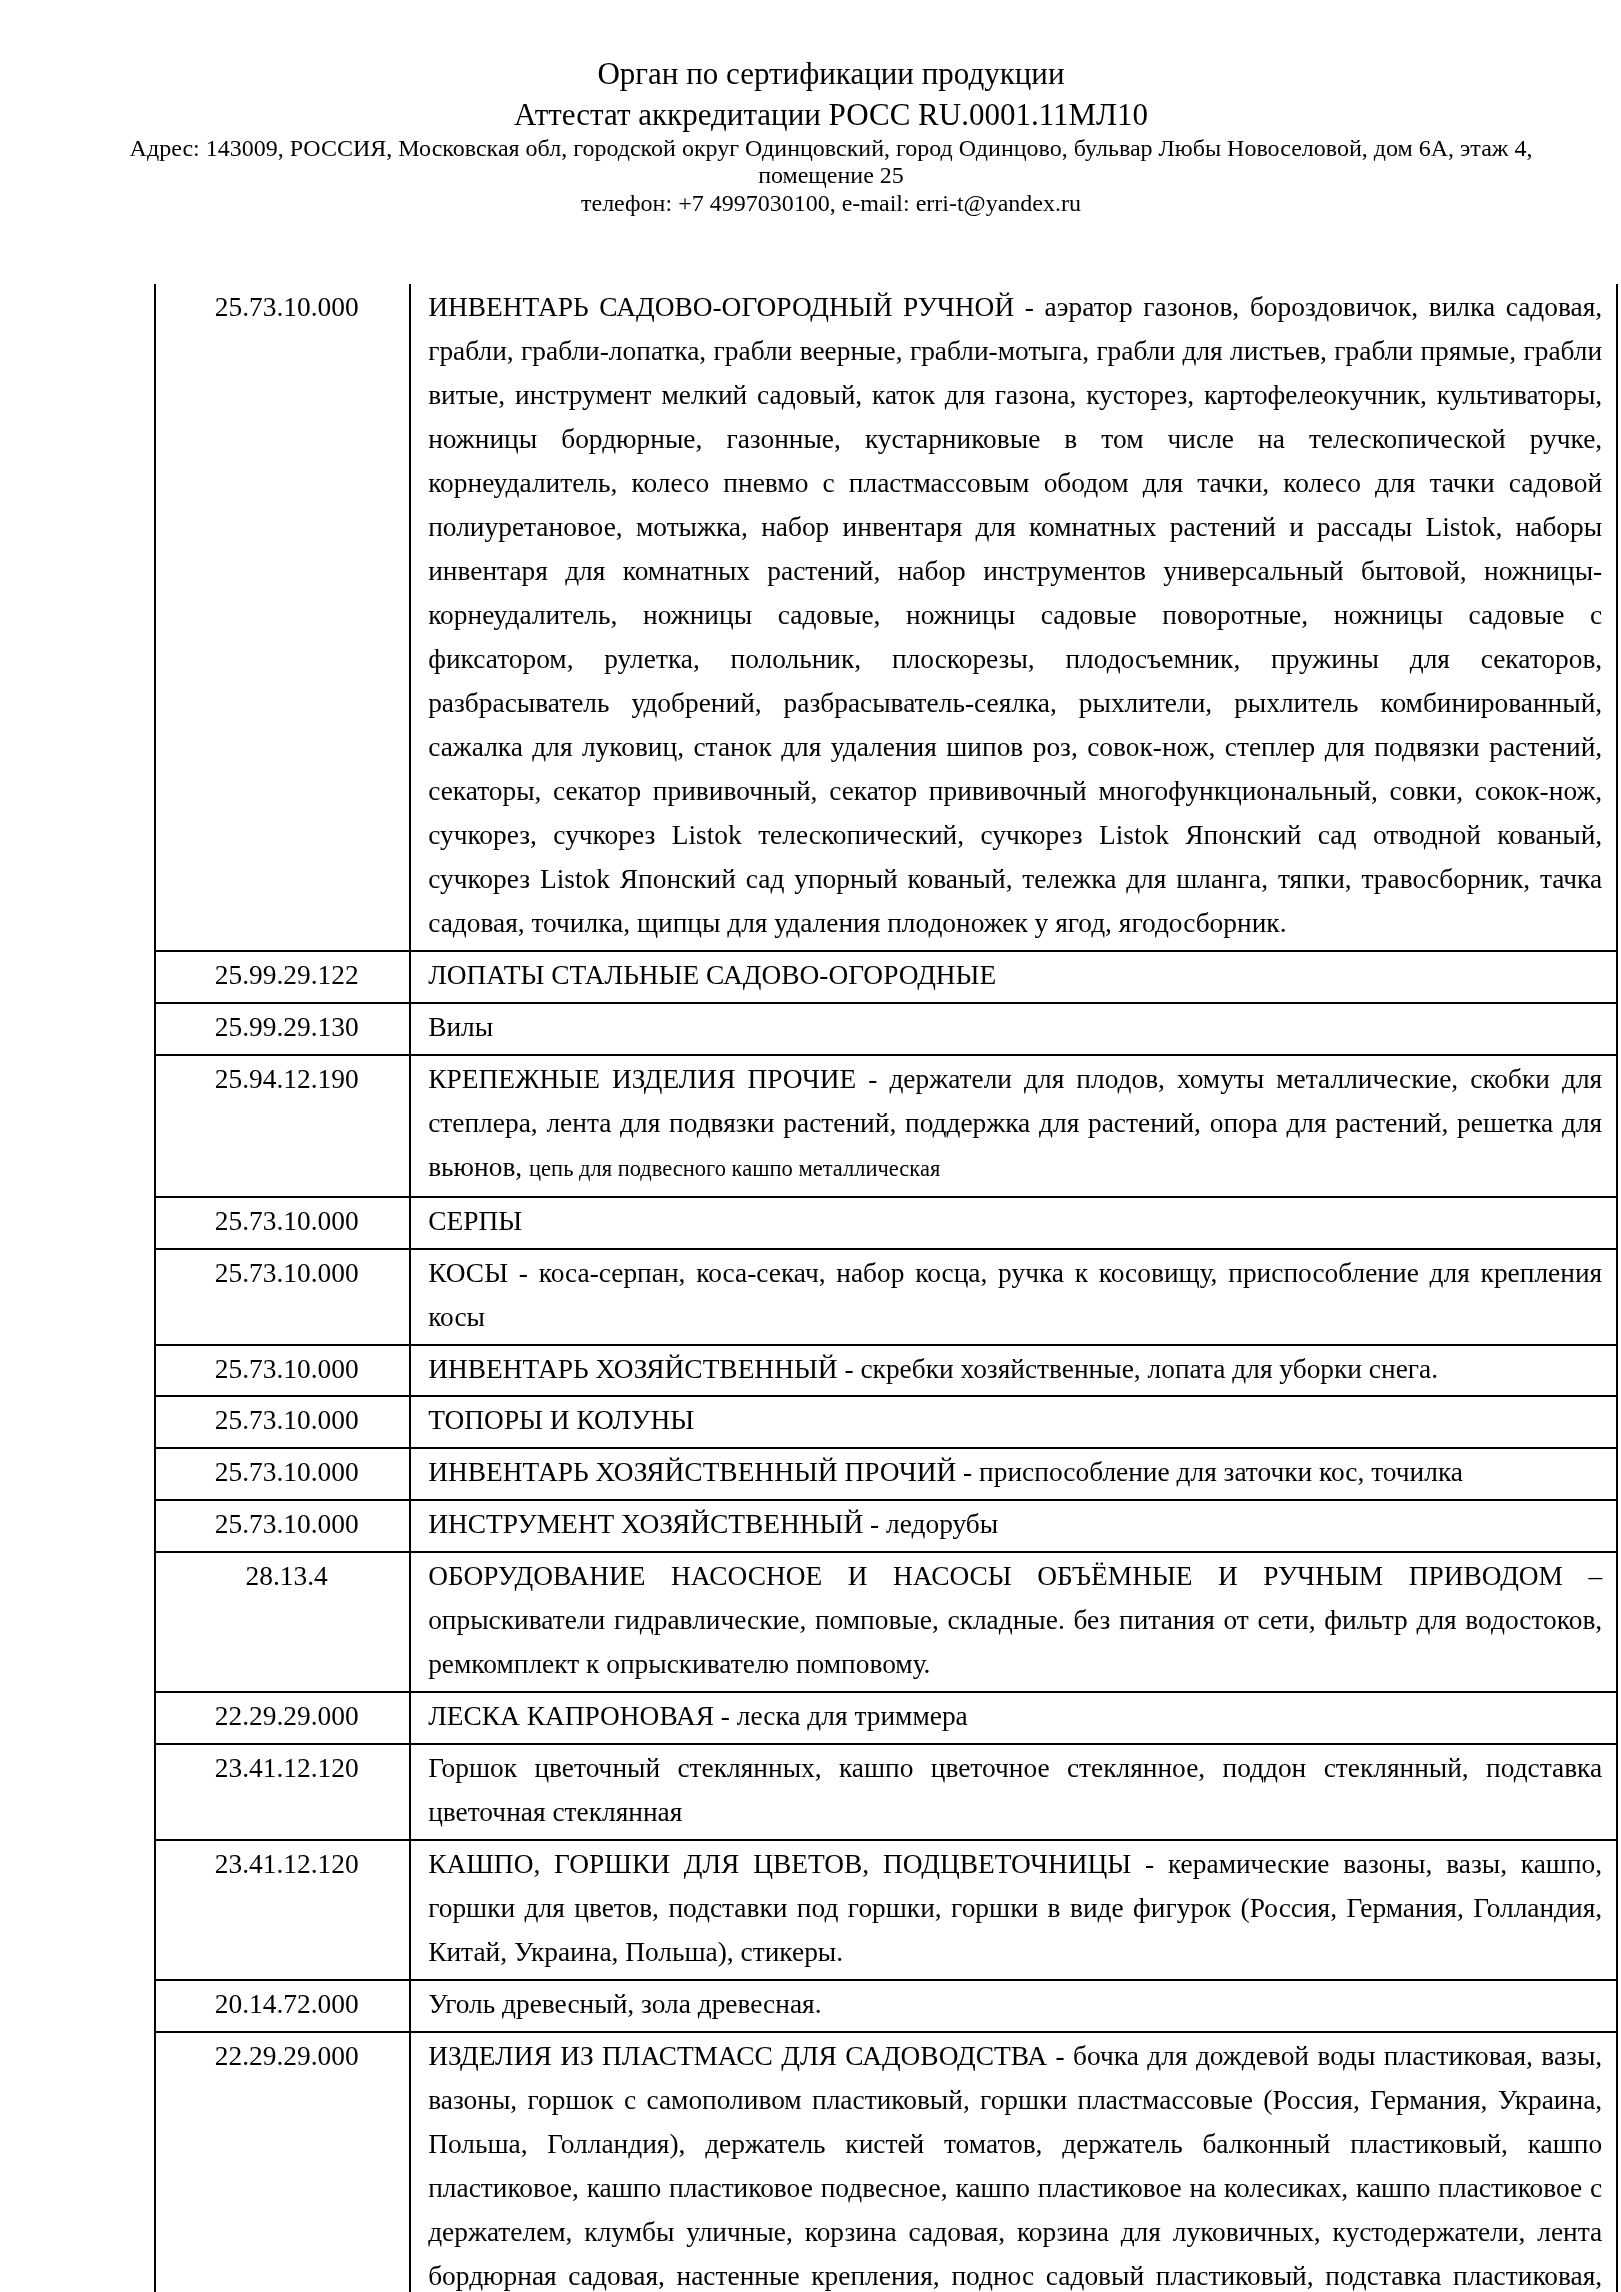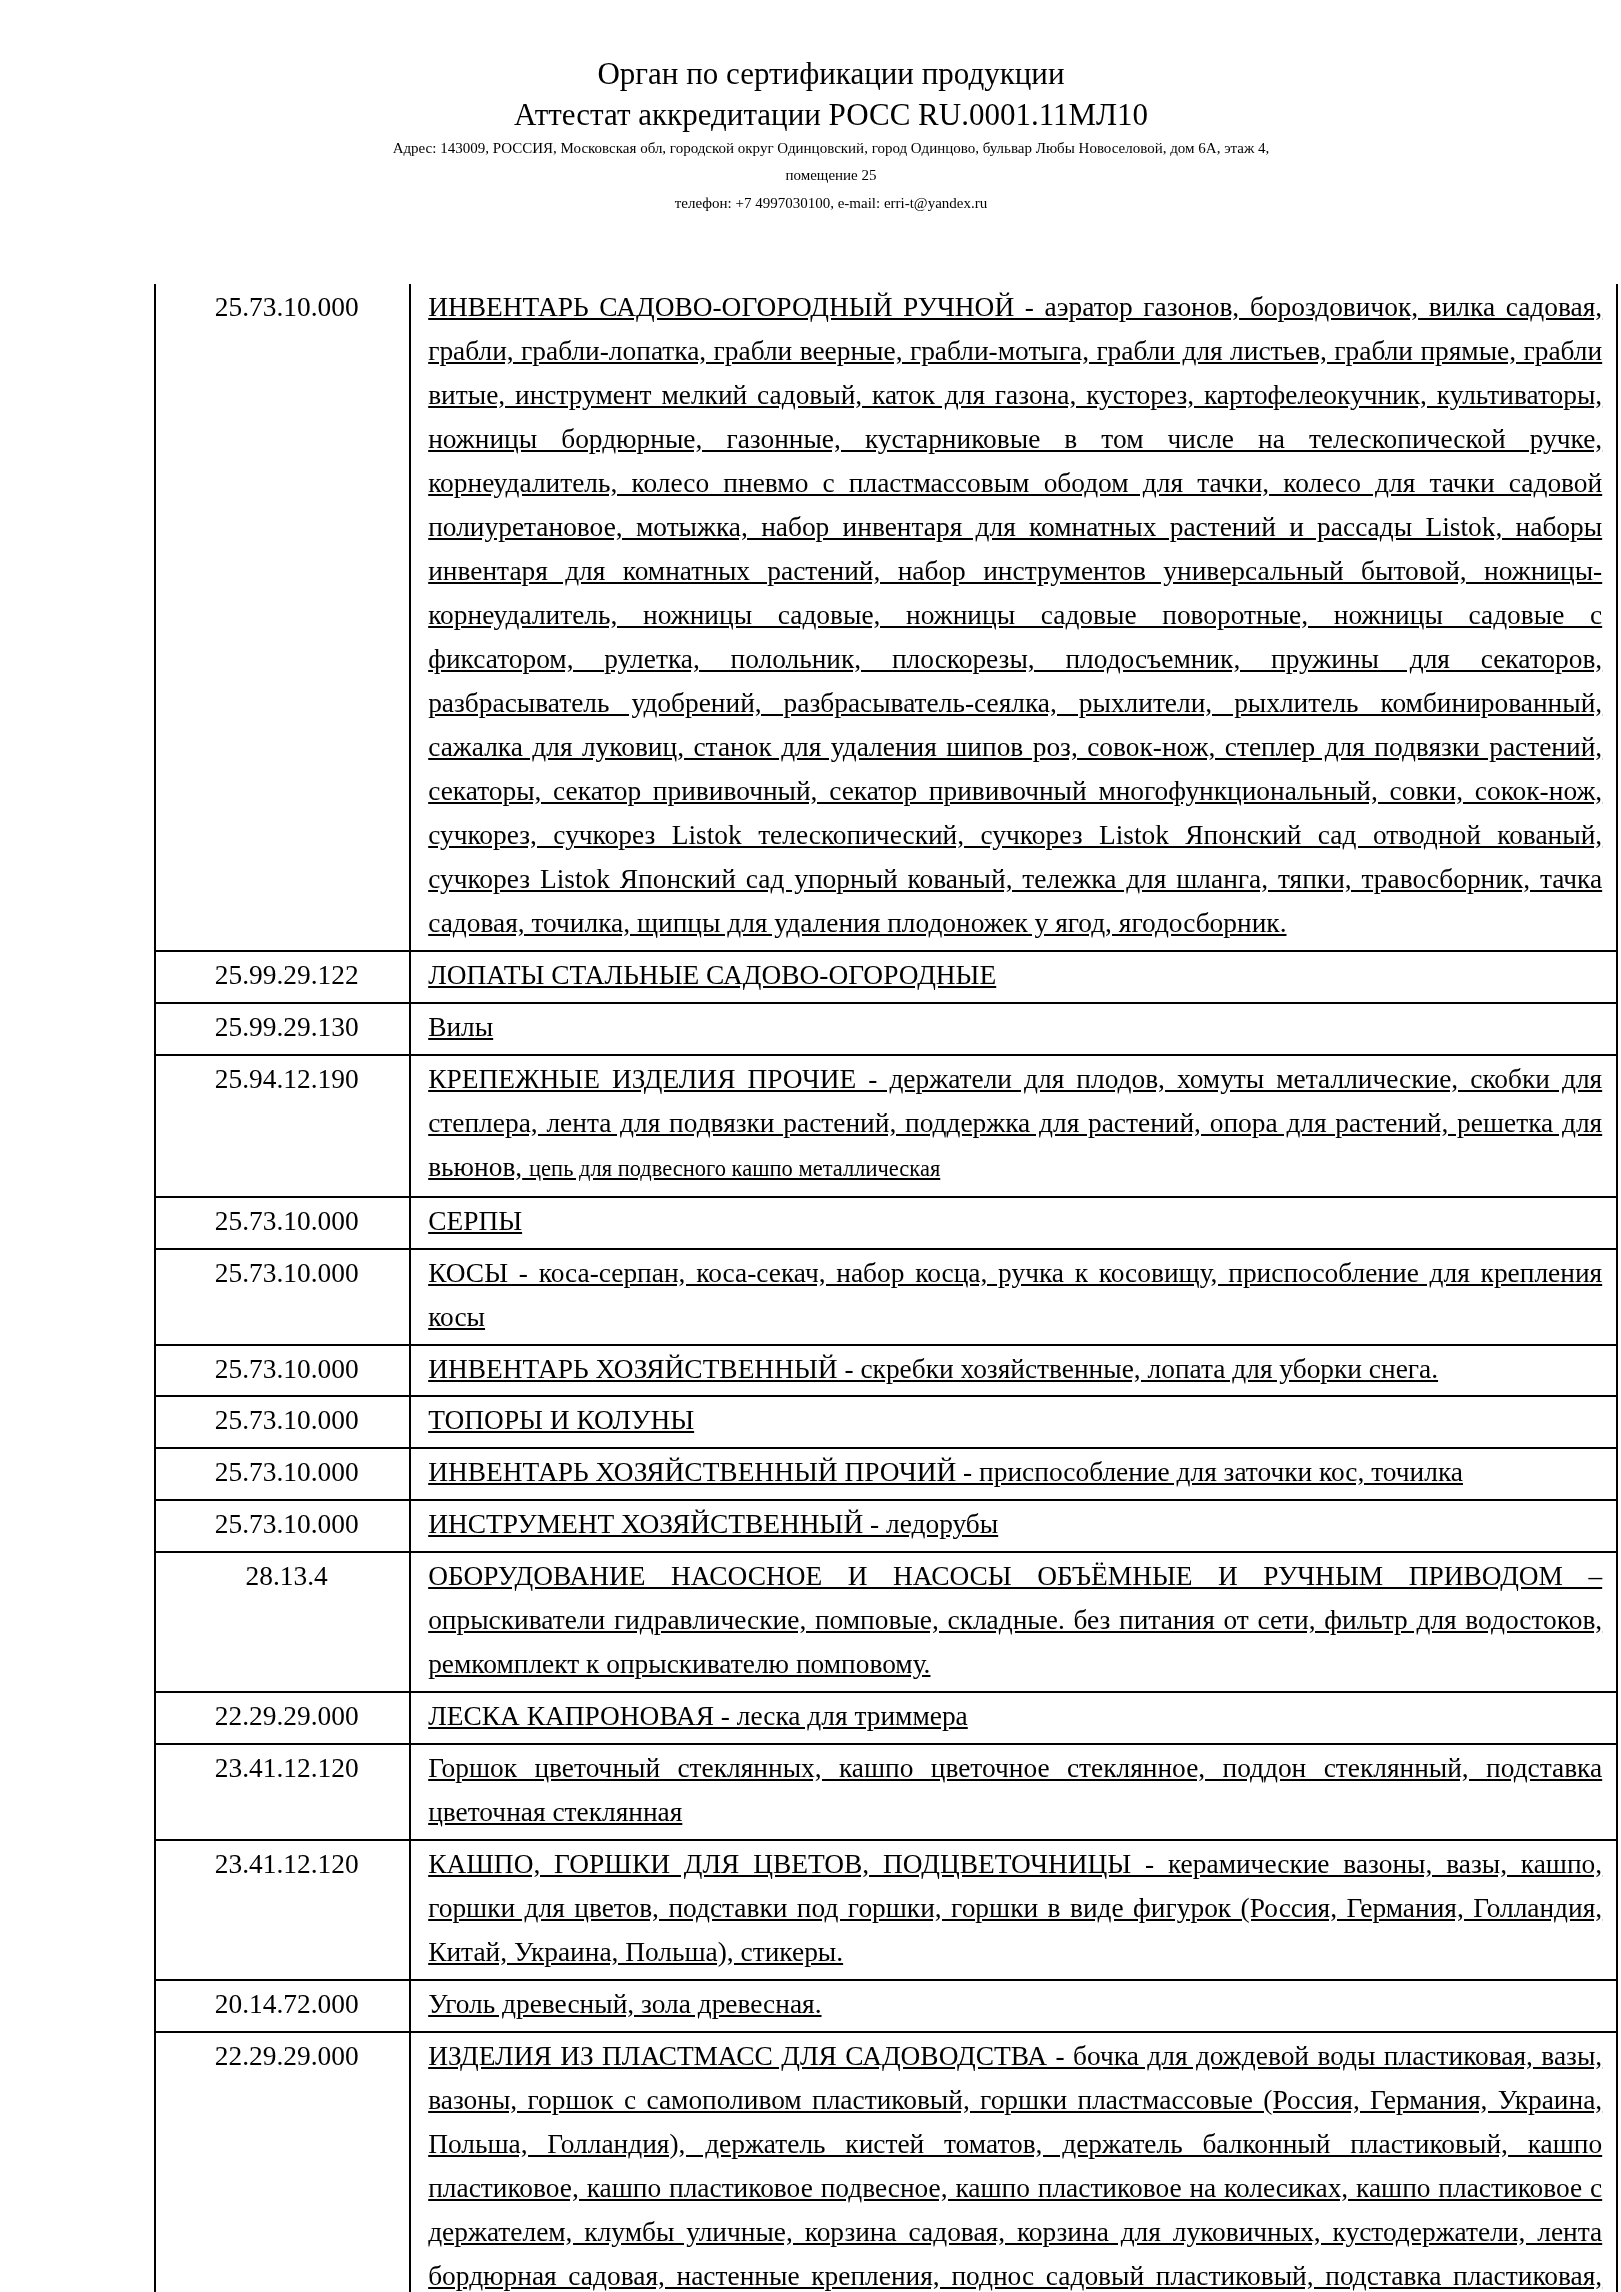--- a/index.html
+++ b/index.html
@@ -20,21 +20,21 @@
     padding-top: 53px;
     text-align: center;
     padding-left: 41px;
   }
   .h-line {
     font-size: 31px;
     line-height: 41px;
     white-space: nowrap;
   }
   .h-sub {
-    font-size: 15px;
+    font-size: 24px;
     line-height: 27.4px;
     white-space: nowrap;
   }
   .doc-table {
     margin: 67px 0 0 154px;
     width: 1405px;
     border-collapse: collapse;
     table-layout: fixed;
   }
   .doc-table td {
@@ -50,21 +50,20 @@
     border-top: 0;
   }
   td.code {
     width: 230px;
     padding: 1px 7.8px 4.9px 15.7px;
   }
   td.desc {
     width: 1174px;
     padding: 1px 13.7px 4.9px 16.7px;
     text-align: justify;
-    text-decoration: underline;
   }
   .small {
     font-size: 22.5px;
   }
 </style>
 </head>
 <body>
 
 <div class="page">
 

